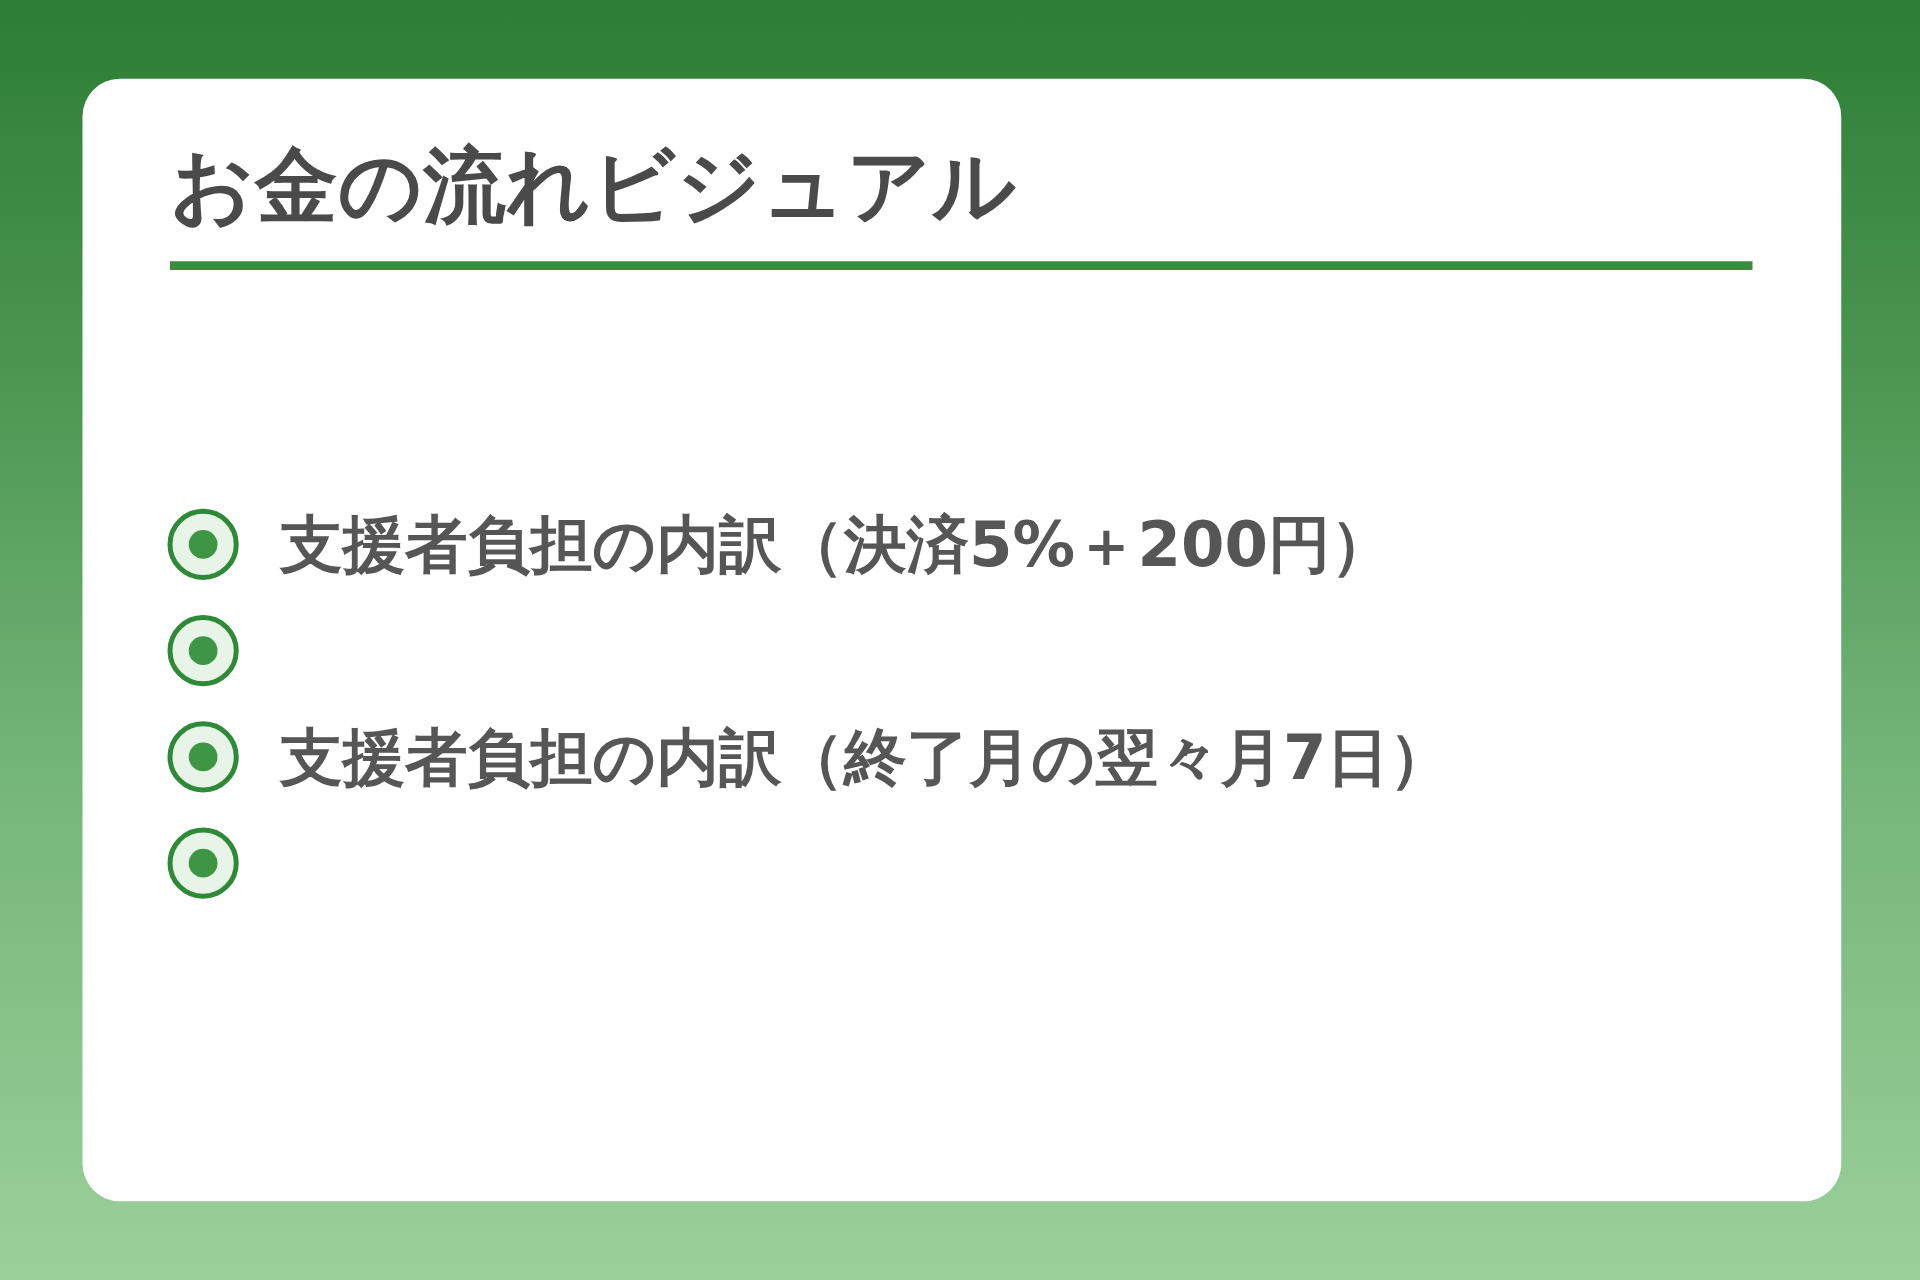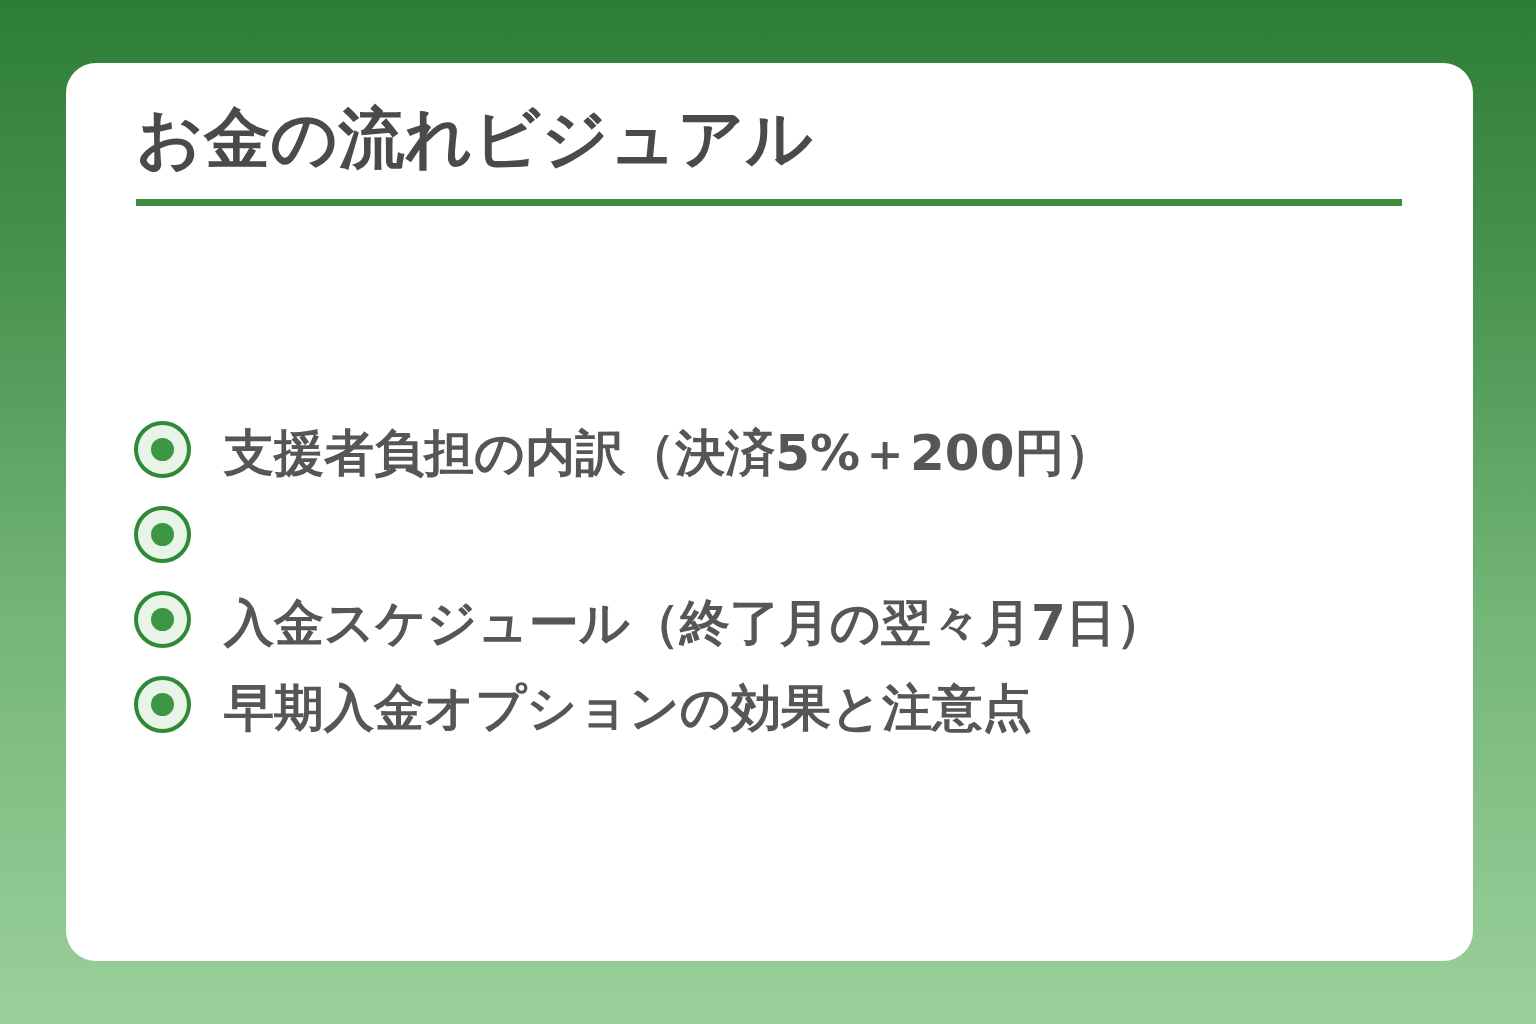--- a/index.html
+++ b/index.html
@@ -29,21 +29,21 @@
     width: 1407px;
     height: 898px;
     background: #ffffff;
     border-radius: 30px;
     box-sizing: border-box;
   }
 
   #title-block {
     position: absolute;
     left: 70px;
-    top: 38px;
+    top: 48px;
     width: 1266px;
   }
 
   #page-title {
     font-size: 66px;
     font-weight: 700;
     color: #4a4a4a;
     line-height: 1.15;
     letter-spacing: 0.5px;
     white-space: nowrap;
@@ -62,21 +62,21 @@
     left: 68px;
     top: 330px;
     width: 1290px;
     list-style: none;
     margin: 0;
     padding: 0;
   }
 
   .bullet-row {
     display: flex;
-    align-items: flex-end;
+    align-items: center;
     height: 85px;
   }
 
   .bullet-marker {
     flex: 0 0 auto;
     width: 57px;
     height: 57px;
     border-radius: 50%;
     background: #e8f4e8;
     border: 4px solid #2f8a38;
@@ -127,26 +127,25 @@
       <li class="bullet-row">
         <span class="bullet-marker">
           <span class="bullet-dot"></span>
         </span>
       </li>
 
       <li class="bullet-row">
         <span class="bullet-marker">
           <span class="bullet-dot"></span>
         </span>
-        <span class="bullet-text">入金スケジュール（終了月の翌々月7日）</span>
+        <span class="bullet-text">支援者負担の内訳（終了月の翌々月7日）</span>
       </li>
 
       <li class="bullet-row">
         <span class="bullet-marker">
           <span class="bullet-dot"></span>
         </span>
-        <span class="bullet-text">早期入金オプションの効果と注意点</span>
       </li>
 
     </ul>
 
   </div>
 </div>
 
 </body></html>

